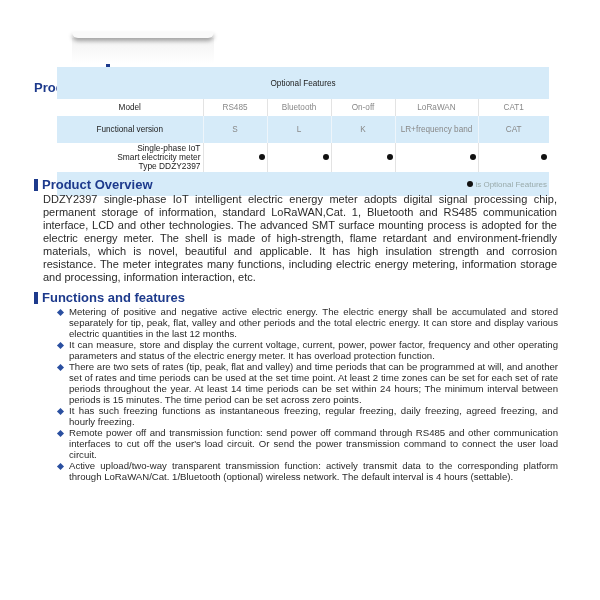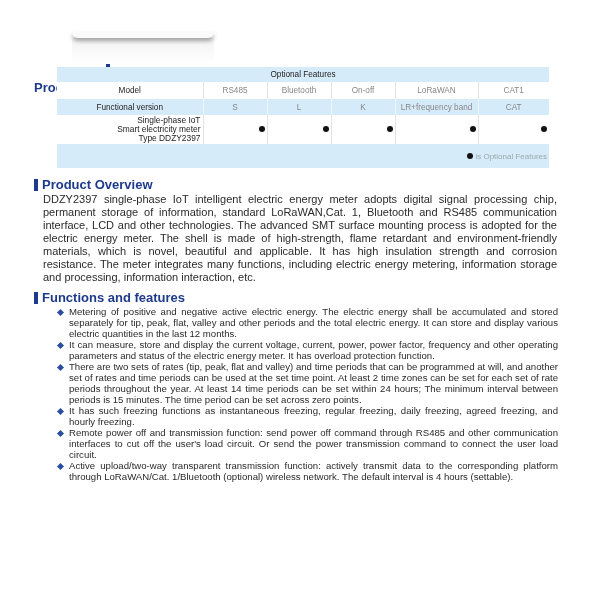--- a/index.html
+++ b/index.html
@@ -29,23 +29,23 @@
     .sel-table {
       position: absolute; left: 57px; top: 67px; width: 492px;
       border-collapse: collapse; font-size: 8.2px; color: #222;
       table-layout: fixed;
     }
     .sel-table td {
       text-align: center; vertical-align: middle; padding: 0 2px;
       border-left: 1px solid #e3e3e3;
     }
     .sel-table td:first-child { border-left: none; }
-    .sel-table .row-head td { background: #d6ebf9; height: 15px; border-left: none; }
+    .sel-table .row-head td { background: #d6ebf9; height: 32px; border-left: none; }
     .sel-table .row-model td { background: #fff; height: 17px; }
-    .sel-table .row-func td { background: #d6ebf9; height: 16px; border-left: 1px solid #eef5fb; }
+    .sel-table .row-func td { background: #d6ebf9; height: 27px; border-left: 1px solid #eef5fb; }
     .sel-table .row-func td:first-child { border-left: none; }
     .sel-table .row-prod td { background: #fff; height: 29px; text-align: right; }
     .sel-table .row-legend td { background: #d6ebf9; height: 24px; text-align: right; border-left: none; }
     .sel-table .muted { color: #888; }
     .sel-table .label-cell { color: #222; font-size: 8.4px; line-height: 9px; }
     .dot {
       display: inline-block; width: 6px; height: 6px; border-radius: 50%; background: #111;
     }
     .legend-text { color: #9aa; font-size: 8px; }
     .legend-dot { display: inline-block; width: 6px; height: 6px; border-radius: 50%; background: #111; margin-right: 2px; vertical-align: middle; }

